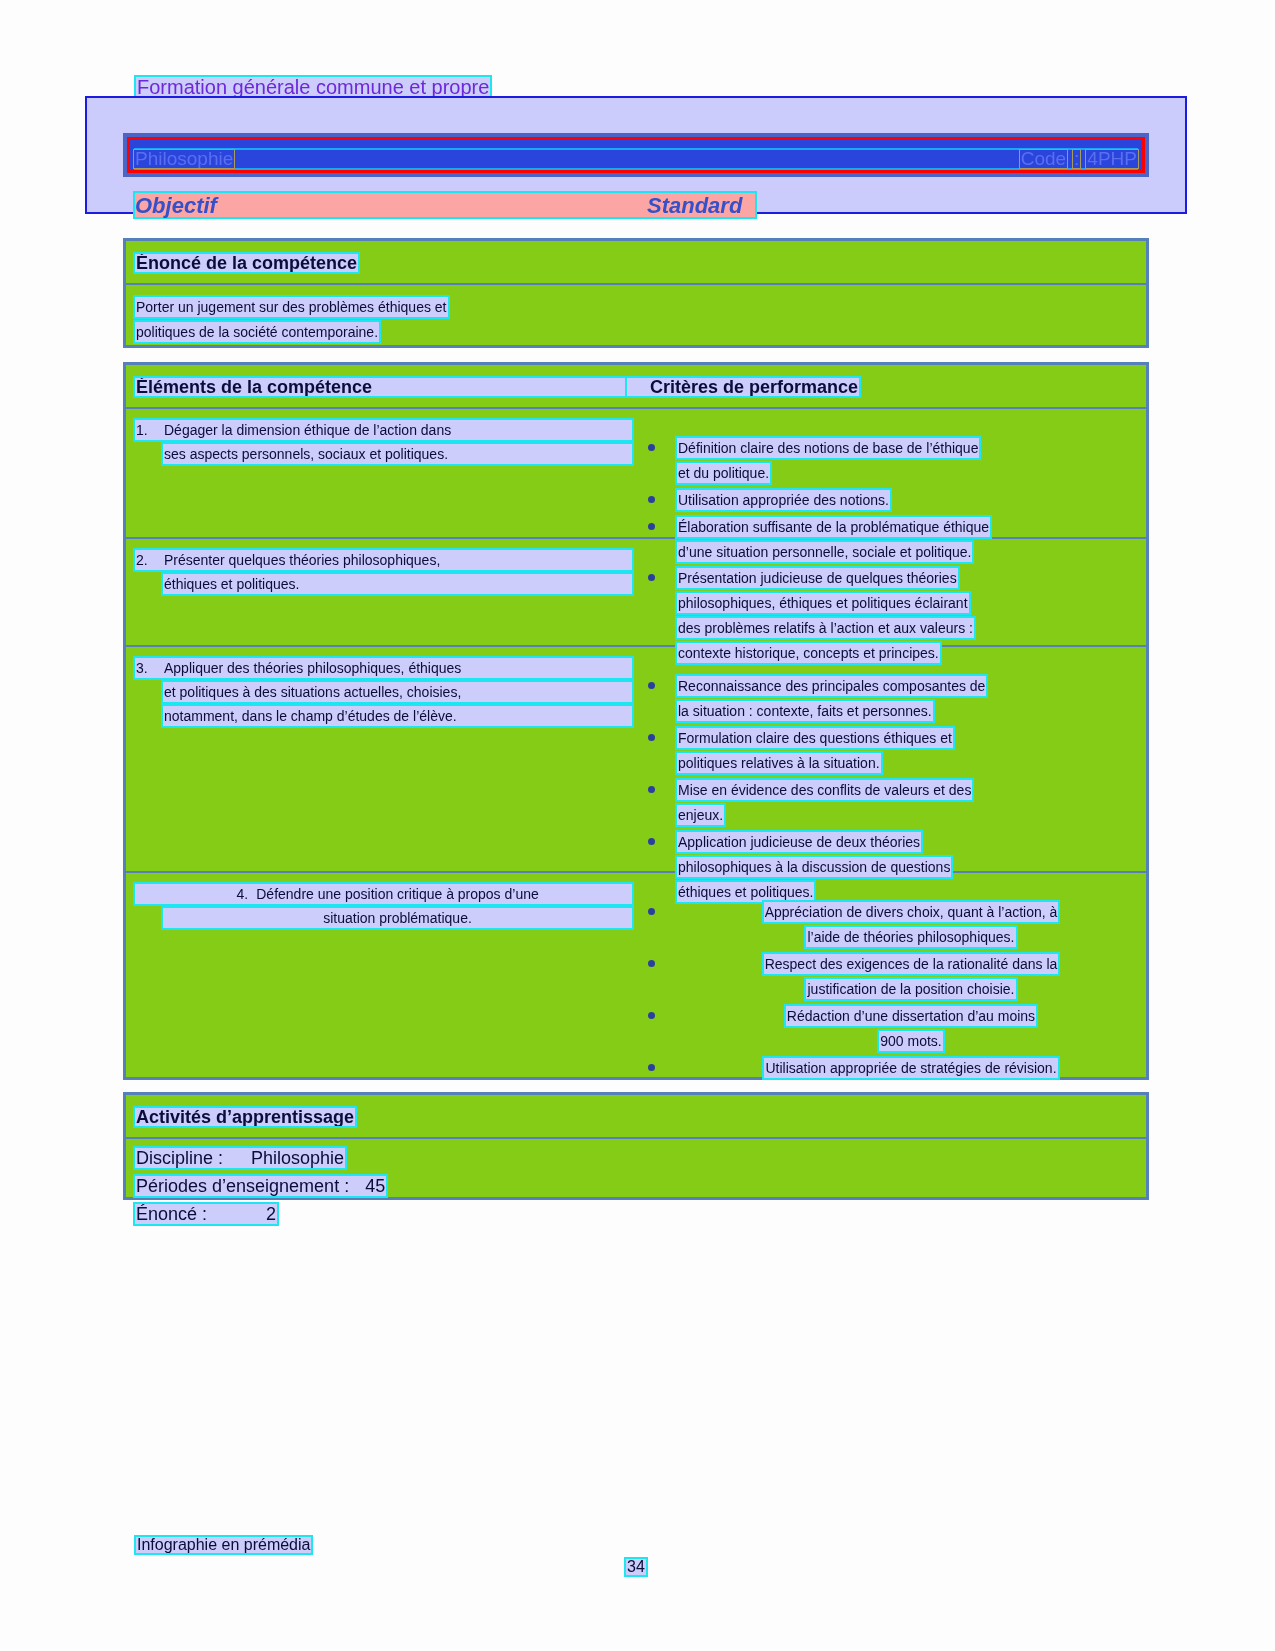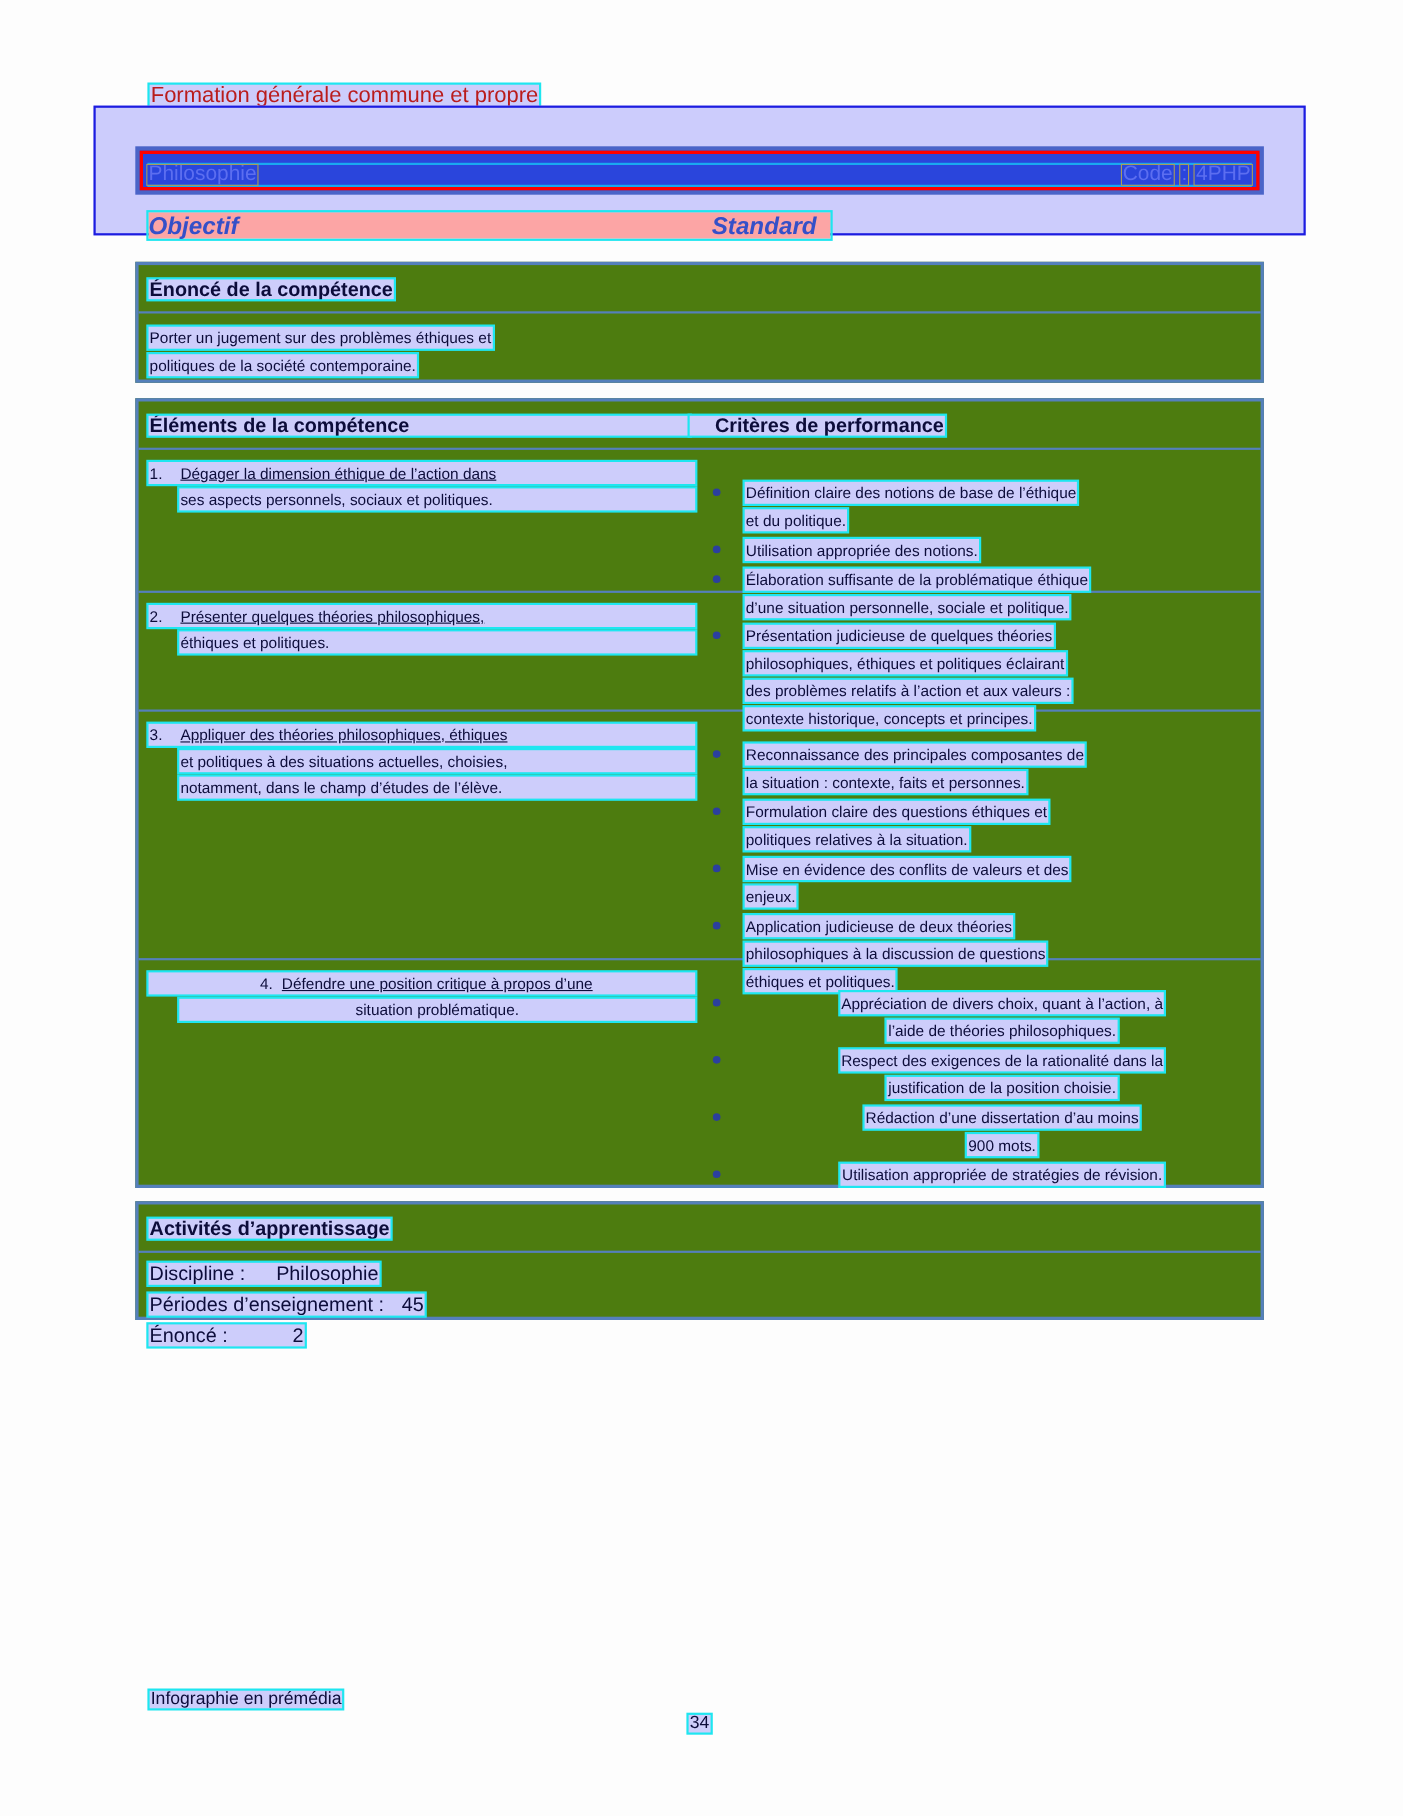--- a/index.html
+++ b/index.html
@@ -7,21 +7,21 @@
       width: 1275px; height: 1651px;
       background: #fdfdfd;
       position: relative;
       font-family: "Liberation Sans", sans-serif;
       color: #0c0c3a;
       overflow: hidden;
     }
     .hl { background: #cdcdfb; outline: 2px solid #1ee6f0; outline-offset: -1px; }
     .top-label {
       position: absolute; left: 135px; top: 76px;
-      font-size: 20px; color: #b91c1c; line-height: 22px;
+      font-size: 20px; color: #6d28d9; line-height: 22px;
       padding: 0 2px;
     }
     .header-band {
       position: absolute; left: 85px; top: 96px; width: 1102px; height: 118px;
       background: #ccccfc; border: 2px solid #1c1ce0; box-sizing: border-box;
     }
     .title-bar {
       position: absolute; left: 123px; top: 133px; width: 1026px; height: 44px;
       background: #4a64c8;
     }
@@ -40,40 +40,40 @@
     .objectif-row {
       position: absolute; left: 135px; top: 193px; width: 620px; height: 24px;
       background: #fca5a5; outline: 2px solid #1ee6f0;
       font-style: italic; font-weight: bold; font-size: 22px; color: #3550c8;
     }
     .objectif-row .obj { position: absolute; left: 0; top: 0; }
     .objectif-row .std { position: absolute; left: 512px; top: 0; }
 
     .box {
       position: absolute; left: 123px; width: 1026px;
-      border: 3px solid #5580bb; box-sizing: border-box; background: #4d7c0f;
+      border: 3px solid #5580bb; box-sizing: border-box; background: #84cc16;
     }
     .box .head {
       height: 42px; border-bottom: 2px solid #5580bb; position: relative;
       font-weight: bold; font-size: 18px;
     }
     .box .head .t { position: absolute; top: 12px; line-height: 20px; padding: 0 2px; }
     .txt { font-size: 14px; line-height: 24px; }
 
     #enonce { top: 238px; height: 110px; }
     #enonce .body { padding: 10px 8px; }
     #enonce .body .line { display: inline-block; padding: 0 2px; line-height: 22px; margin-bottom: 2px; }
 
     #elements { top: 362px; height: 718px; }
     .row { position: relative; border-bottom: 2px solid #5580bb; }
     .row:last-child { border-bottom: none; text-align: center; }
     .left-col { position: absolute; left: 8px; top: 10px; width: 640px; }
     .right-col { position: absolute; left: 520px; top: 27px; width: 500px; }
     .el-line { display: block; padding: 0 2px; line-height: 22px; margin-bottom: 2px; }
-    .el-line.num { padding-left: 2px; text-decoration: underline; }
+    .el-line.num { padding-left: 2px; }
     .el-line.cont { margin-left: 28px; }
     .num-lbl { display: inline-block; width: 28px; }
     .crit { position: relative; padding-left: 30px; margin-bottom: 2px; }
     .crit .bullet {
       position: absolute; left: 2px; top: 8px; width: 7px; height: 7px;
       border-radius: 50%; background: #2b3f9e;
     }
     .crit .ln { display: inline-block; padding: 0 2px; line-height: 22px; margin-bottom: 2px; }
 
     #activites { top: 1092px; height: 108px; }

